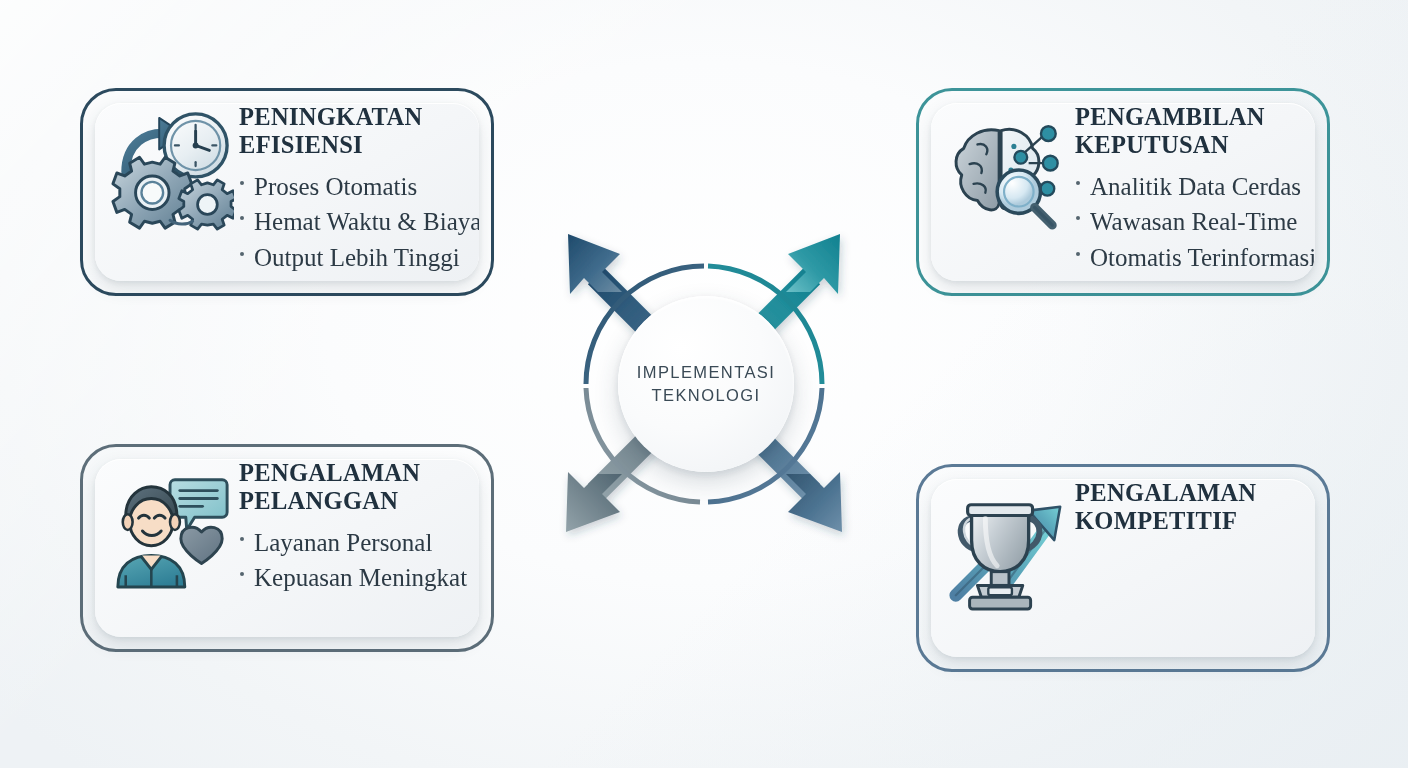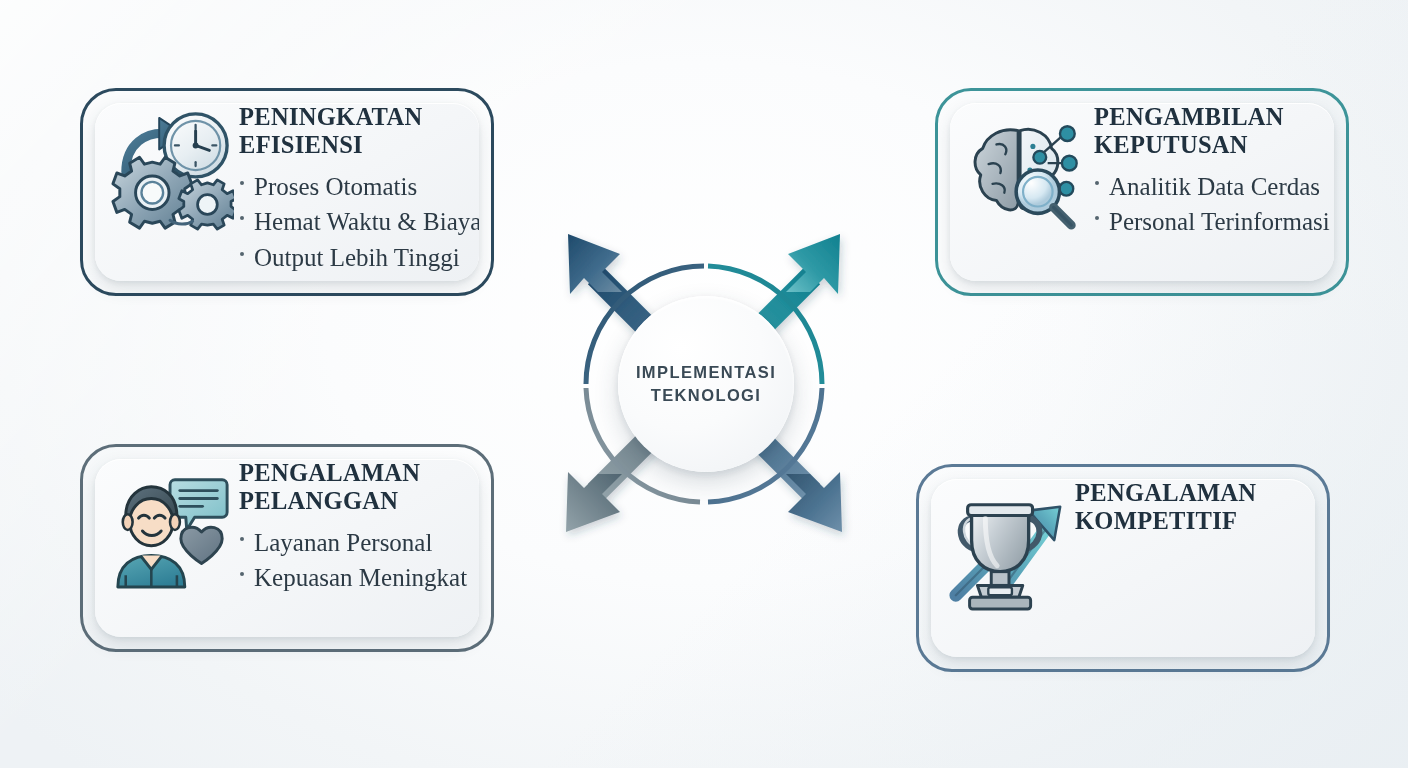--- a/index.html
+++ b/index.html
@@ -52,21 +52,21 @@
       0 8px 18px rgba(40,62,80,0.13),
       0 2px 5px rgba(40,62,80,0.08),
       inset 0 1px 0 rgba(255,255,255,0.95);
     display: flex;
     padding: 0 16px 0 10px;
     box-sizing: border-box;
     overflow: hidden;
     font-family: Liberation Serif, serif;
   }
   .card.tl { left: 80px;  top: 88px; border-color: #2c4a5e; }
-  .card.tr { left: 916px; top: 88px; border-color: #3d9499; margin-left: 19px; }
+  .card.tr { left: 916px; top: 88px; border-color: #3d9499; }
   .card.bl { left: 80px;  top: 444px; border-color: #5d6e79; }
   .card.br { left: 916px; top: 464px; border-color: #5b7a96; }
 
   .card-icon {
     flex: 0 0 auto;
     width: 132px;
     height: 140px;
     display: flex;
     align-items: center;
     justify-content: center;
@@ -131,21 +131,21 @@
       0 3px 8px rgba(40,62,80,0.10),
       inset 0 2px 3px rgba(255,255,255,1);
     display: flex;
     flex-direction: column;
     align-items: center;
     justify-content: center;
     z-index: 4;
   }
   .hub-line {
     font-size: 16.5px;
-    font-weight: bold;
+    font-weight: normal;
     letter-spacing: 1.4px;
     color: #3a4a56;
     line-height: 1.42;
     text-align: center;
   }
   #arrows-svg, #ring-svg {
     position: absolute;
     left: 0;
     top: 0;
     width: 332px;
@@ -273,21 +273,22 @@
           <circle cx="76" cy="84" r="15" fill="none" stroke="#7fb0c9" stroke-width="2.2"></circle>
           <path d="M92 100 L110 118" stroke="#44606f" stroke-width="9" stroke-linecap="round"></path>
           <path d="M92 100 L110 118" stroke="#2b4a5c" stroke-width="3.2" stroke-linecap="round" fill="none" opacity="0.45"></path>
         </svg>
       </div>
       <div class="card-text">
         <div class="card-title">PENGAMBILAN
 KEPUTUSAN</div>
         <ul class="bullets">
           <li>Analitik Data Cerdas</li>
-          <li>Personal Terinformasi</li>
+          <li>Wawasan Real-Time</li>
+          <li>Otomatis Terinformasi</li>
         </ul>
       </div>
     </div>
   </div>
 
   <div class="card bl">
     <div class="card-inner">
       <div class="card-icon">
         <svg viewBox="0 0 128 130" width="126" height="128" aria-hidden="true">
           <defs>

